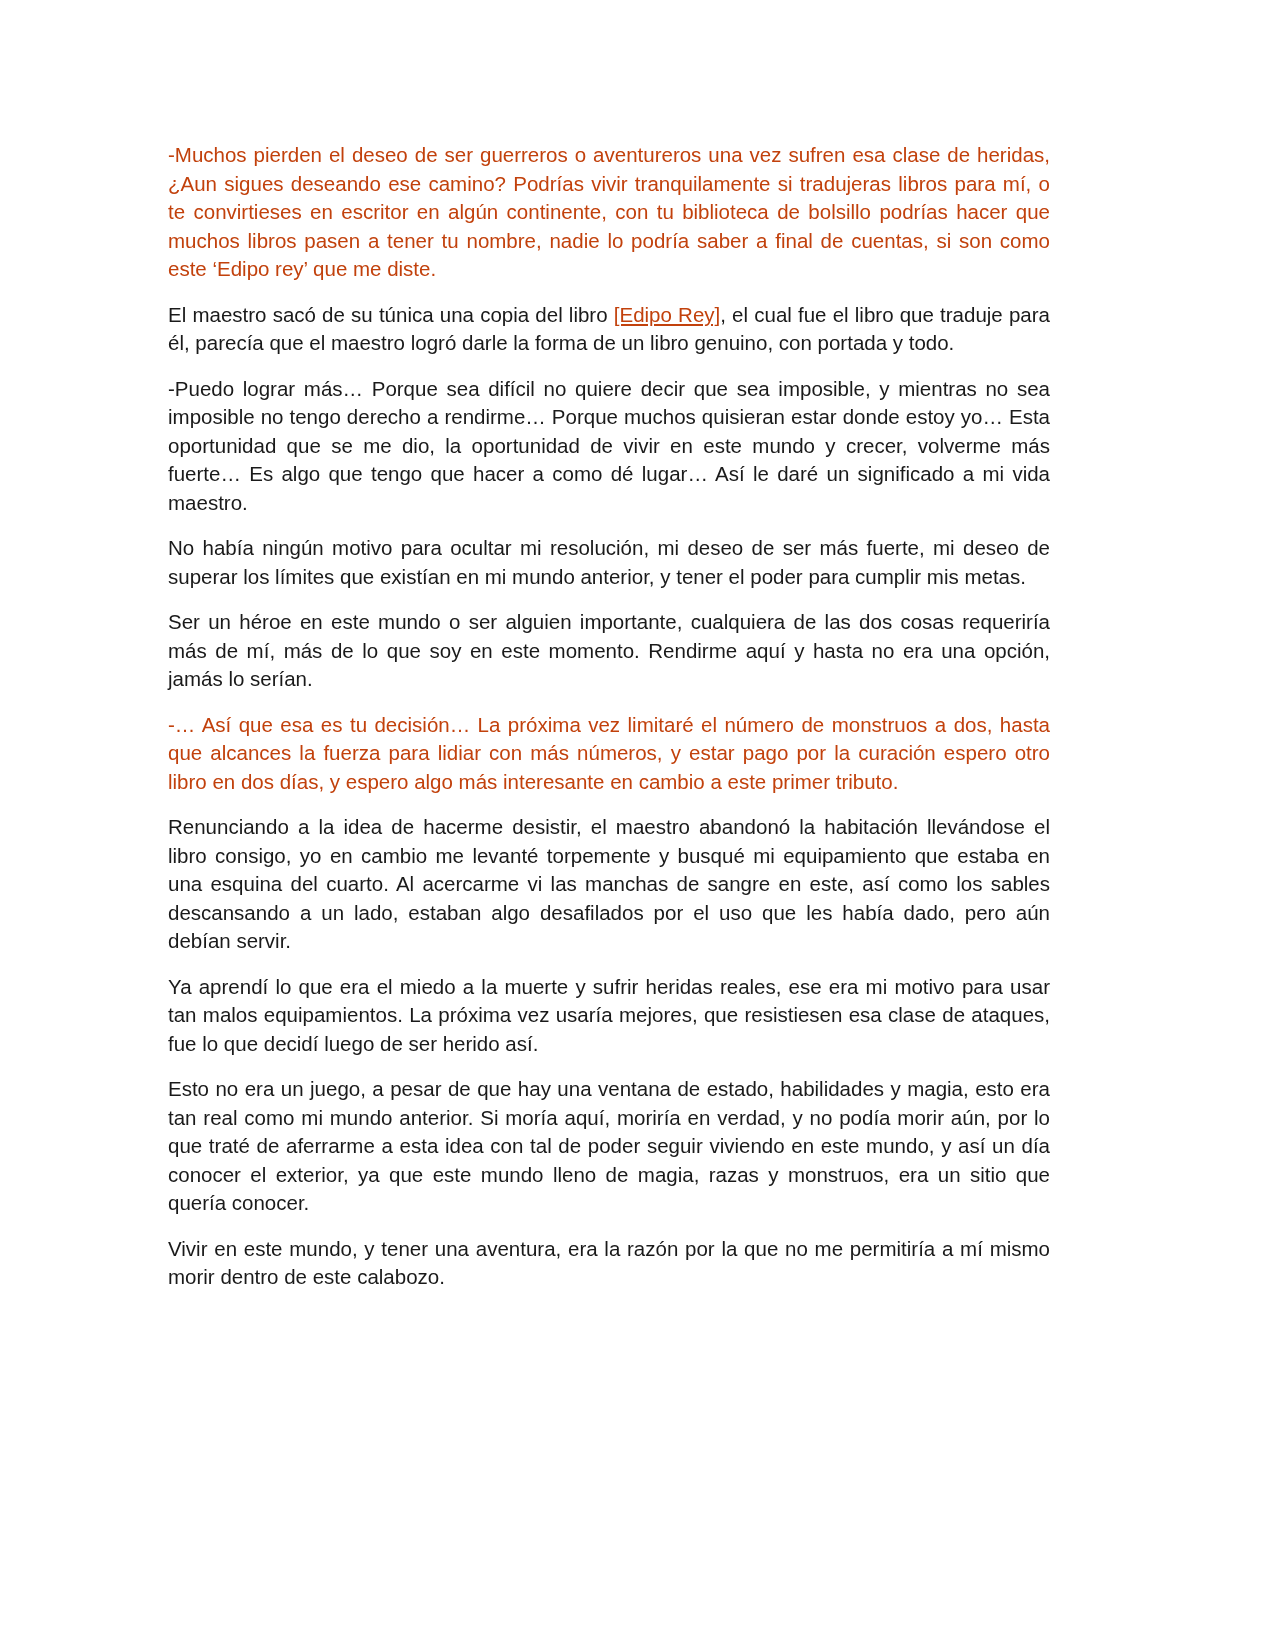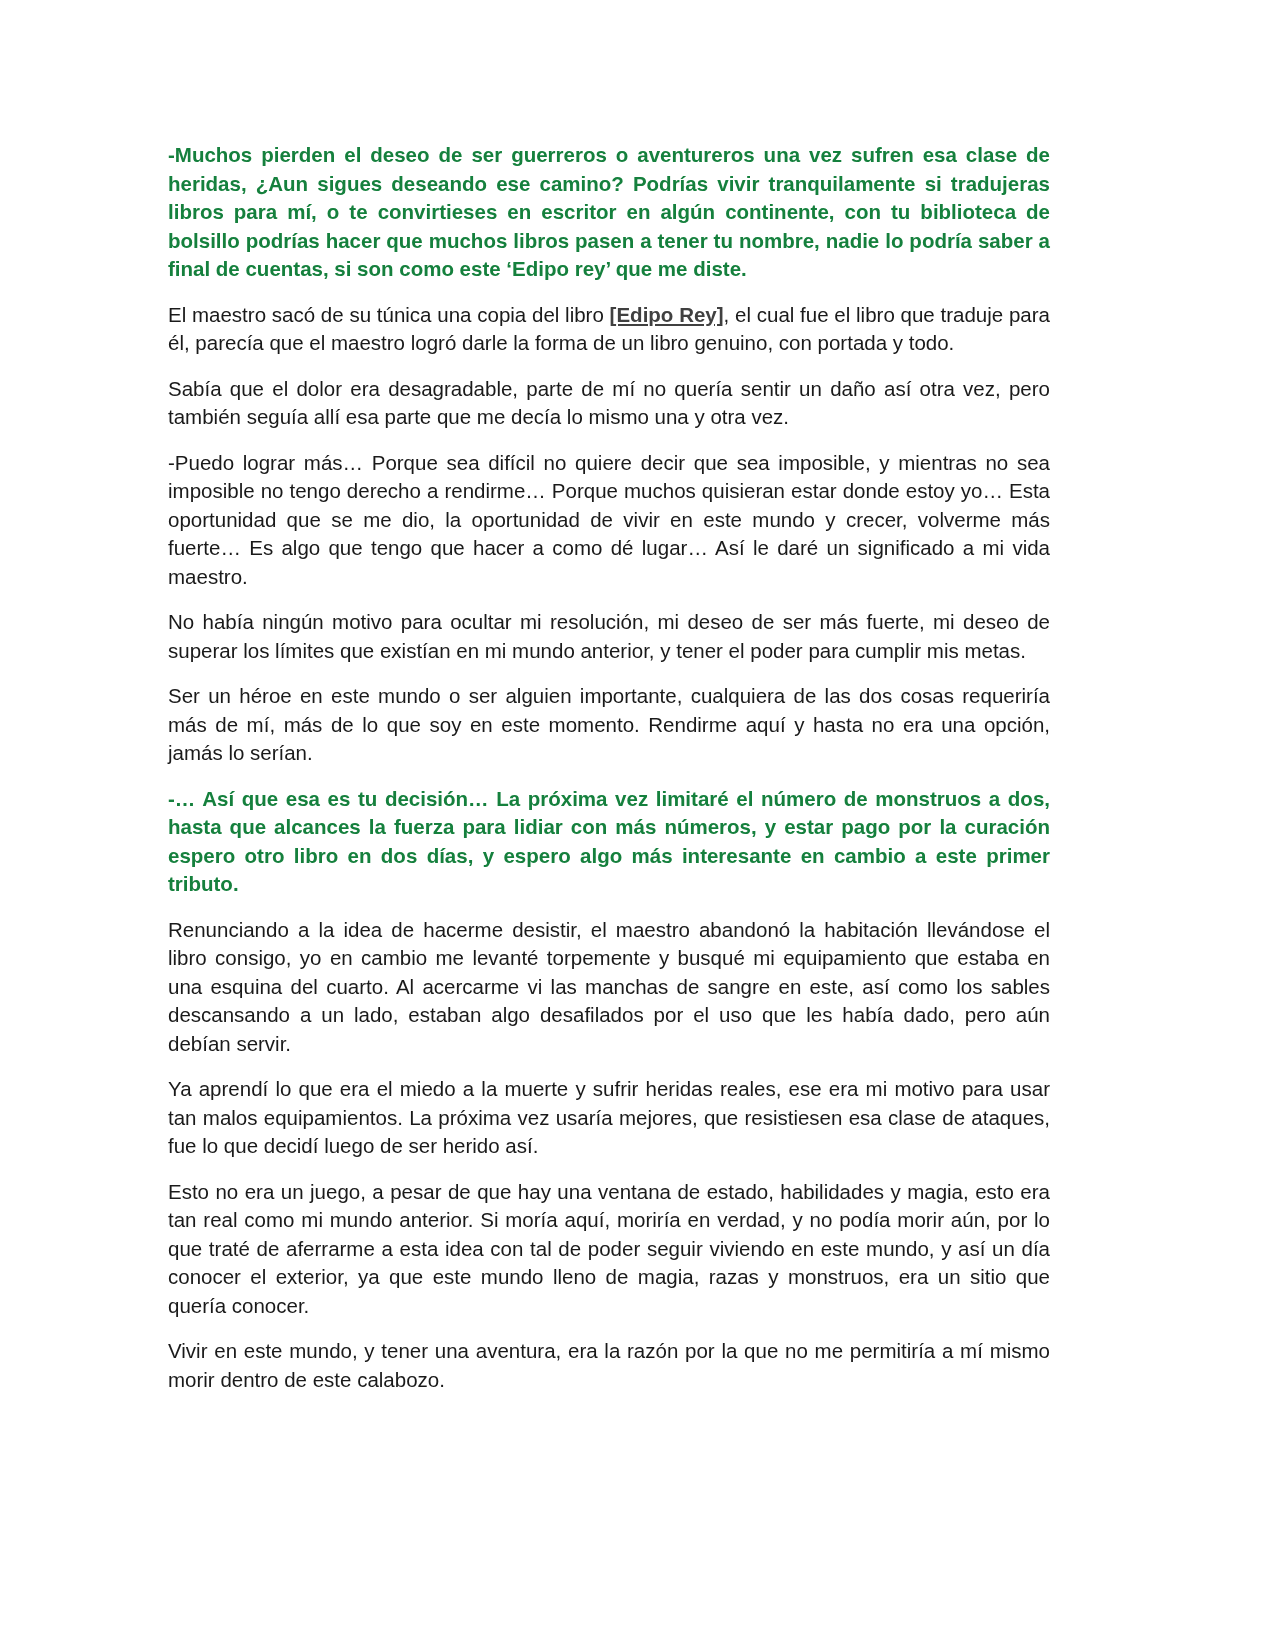--- a/index.html
+++ b/index.html
@@ -20,41 +20,40 @@
     width: 882px;
   }
   .page-content p {
     font-size: 20.5px;
     line-height: 28.5px;
     text-align: justify;
     margin-bottom: 17px;
     color: #1a1a1a;
   }
   .page-content p.bold {
-    font-weight: bold;
-    color: #15803d;
+    font-weight: normal;
+    color: #c2410c;
   }
   a.doc-link {
-    color: #404040;
-    font-weight: bold;
+    color: #c2410c;
+    font-weight: normal;
     text-decoration: underline;
     cursor: pointer;
   }
 </style>
 </head>
 <body>
 
 <div class="page-content">
 
   <p class="bold">-Muchos pierden el deseo de ser guerreros o aventureros una vez sufren esa clase de heridas, ¿Aun sigues deseando ese camino? Podrías vivir tranquilamente si tradujeras libros para mí, o te convirtieses en escritor en algún continente, con tu biblioteca de bolsillo podrías hacer que muchos libros pasen a tener tu nombre, nadie lo podría saber a final de cuentas, si son como este ‘Edipo rey’ que me diste.</p>
 
   <p><span>El maestro sacó de su túnica una copia del libro </span><a href="#" class="doc-link">[Edipo Rey]</a><span>, el cual fue el libro que traduje para él, parecía que el maestro logró darle la forma de un libro genuino, con portada y todo.</span></p>
 
 
-  <p>Sabía que el dolor era desagradable, parte de mí no quería sentir un daño así otra vez, pero también seguía allí esa parte que me decía lo mismo una y otra vez.</p>
 
   <p>-Puedo lograr más… Porque sea difícil no quiere decir que sea imposible, y mientras no sea imposible no tengo derecho a rendirme… Porque muchos quisieran estar donde estoy yo… Esta oportunidad que se me dio, la oportunidad de vivir en este mundo y crecer, volverme más fuerte… Es algo que tengo que hacer a como dé lugar… Así le daré un significado a mi vida maestro.</p>
 
   <p>No había ningún motivo para ocultar mi resolución, mi deseo de ser más fuerte, mi deseo de superar los límites que existían en mi mundo anterior, y tener el poder para cumplir mis metas.</p>
 
   <p>Ser un héroe en este mundo o ser alguien importante, cualquiera de las dos cosas requeriría más de mí, más de lo que soy en este momento. Rendirme aquí y hasta no era una opción, jamás lo serían.</p>
 
   <p class="bold">-… Así que esa es tu decisión… La próxima vez limitaré el número de monstruos a dos, hasta que alcances la fuerza para lidiar con más números, y estar pago por la curación espero otro libro en dos días, y espero algo más interesante en cambio a este primer tributo.</p>
 
   <p>Renunciando a la idea de hacerme desistir, el maestro abandonó la habitación llevándose el libro consigo, yo en cambio me levanté torpemente y busqué mi equipamiento que estaba en una esquina del cuarto. Al acercarme vi las manchas de sangre en este, así como los sables descansando a un lado, estaban algo desafilados por el uso que les había dado, pero aún debían servir.</p>

